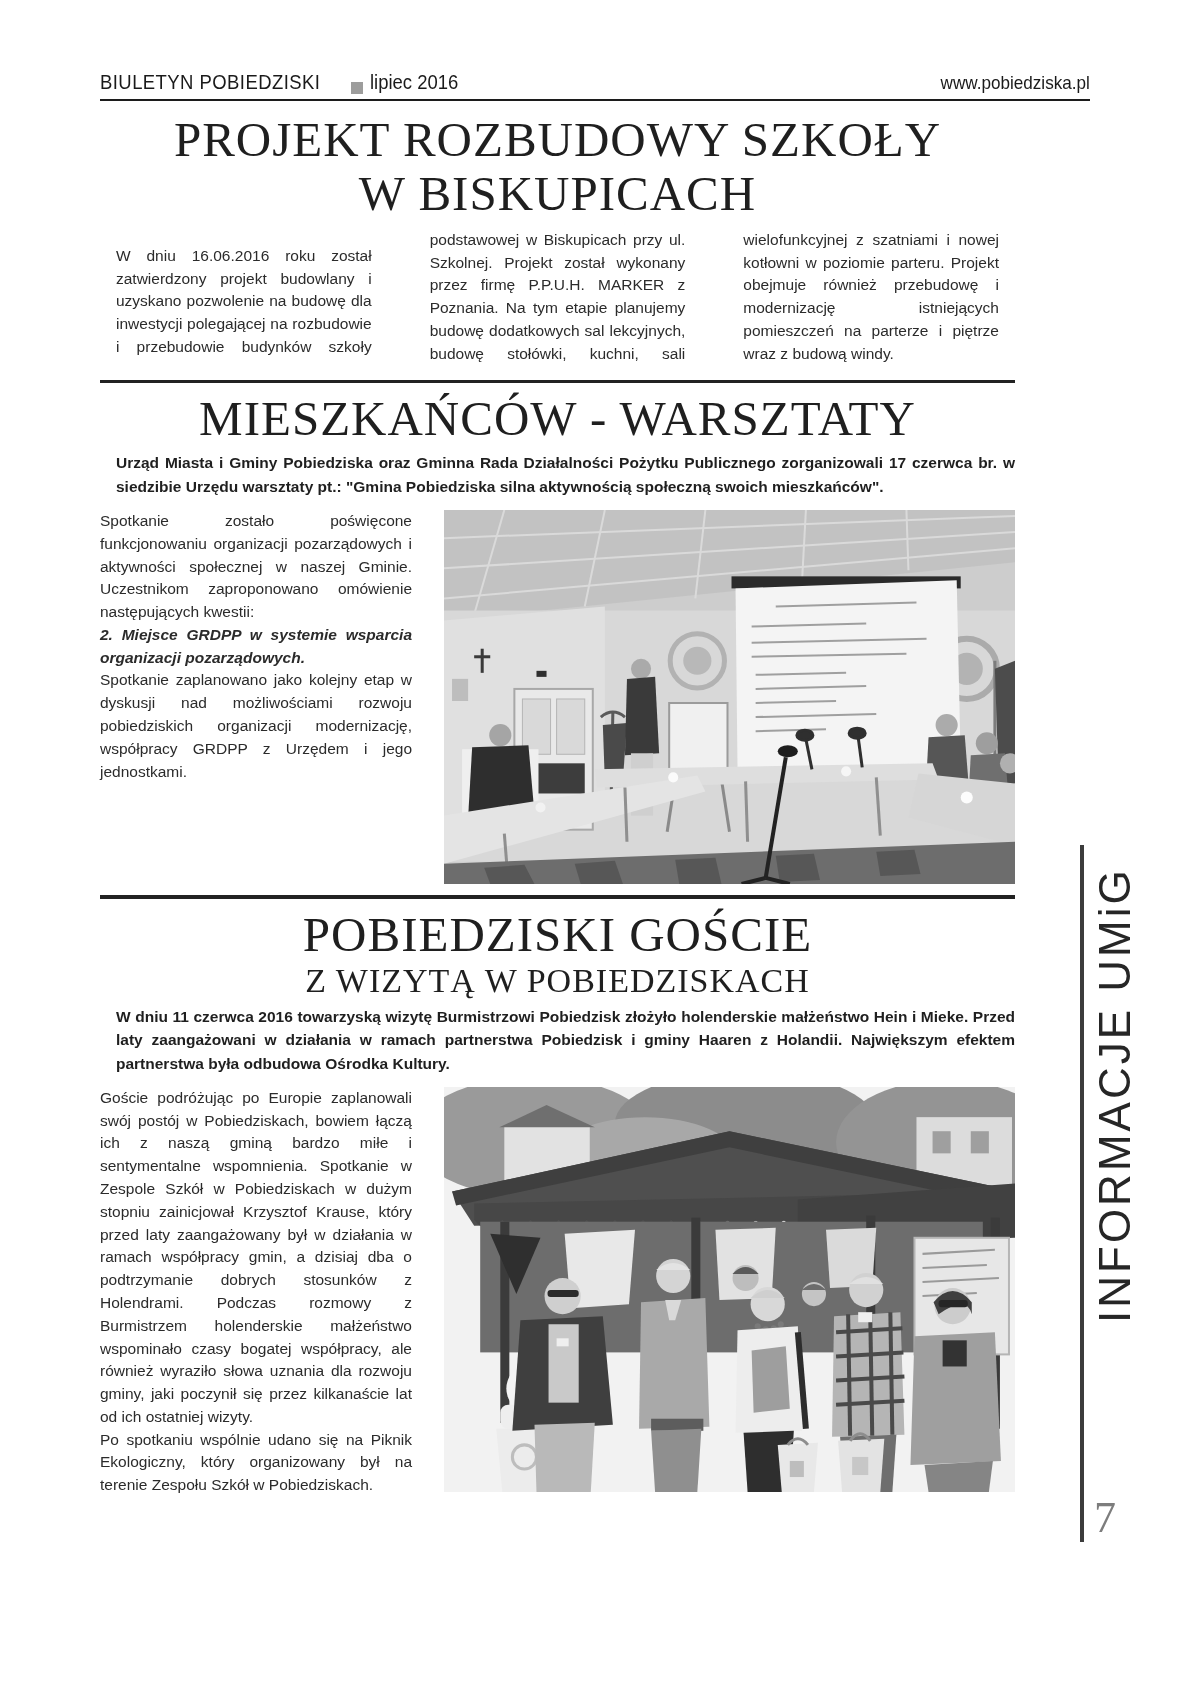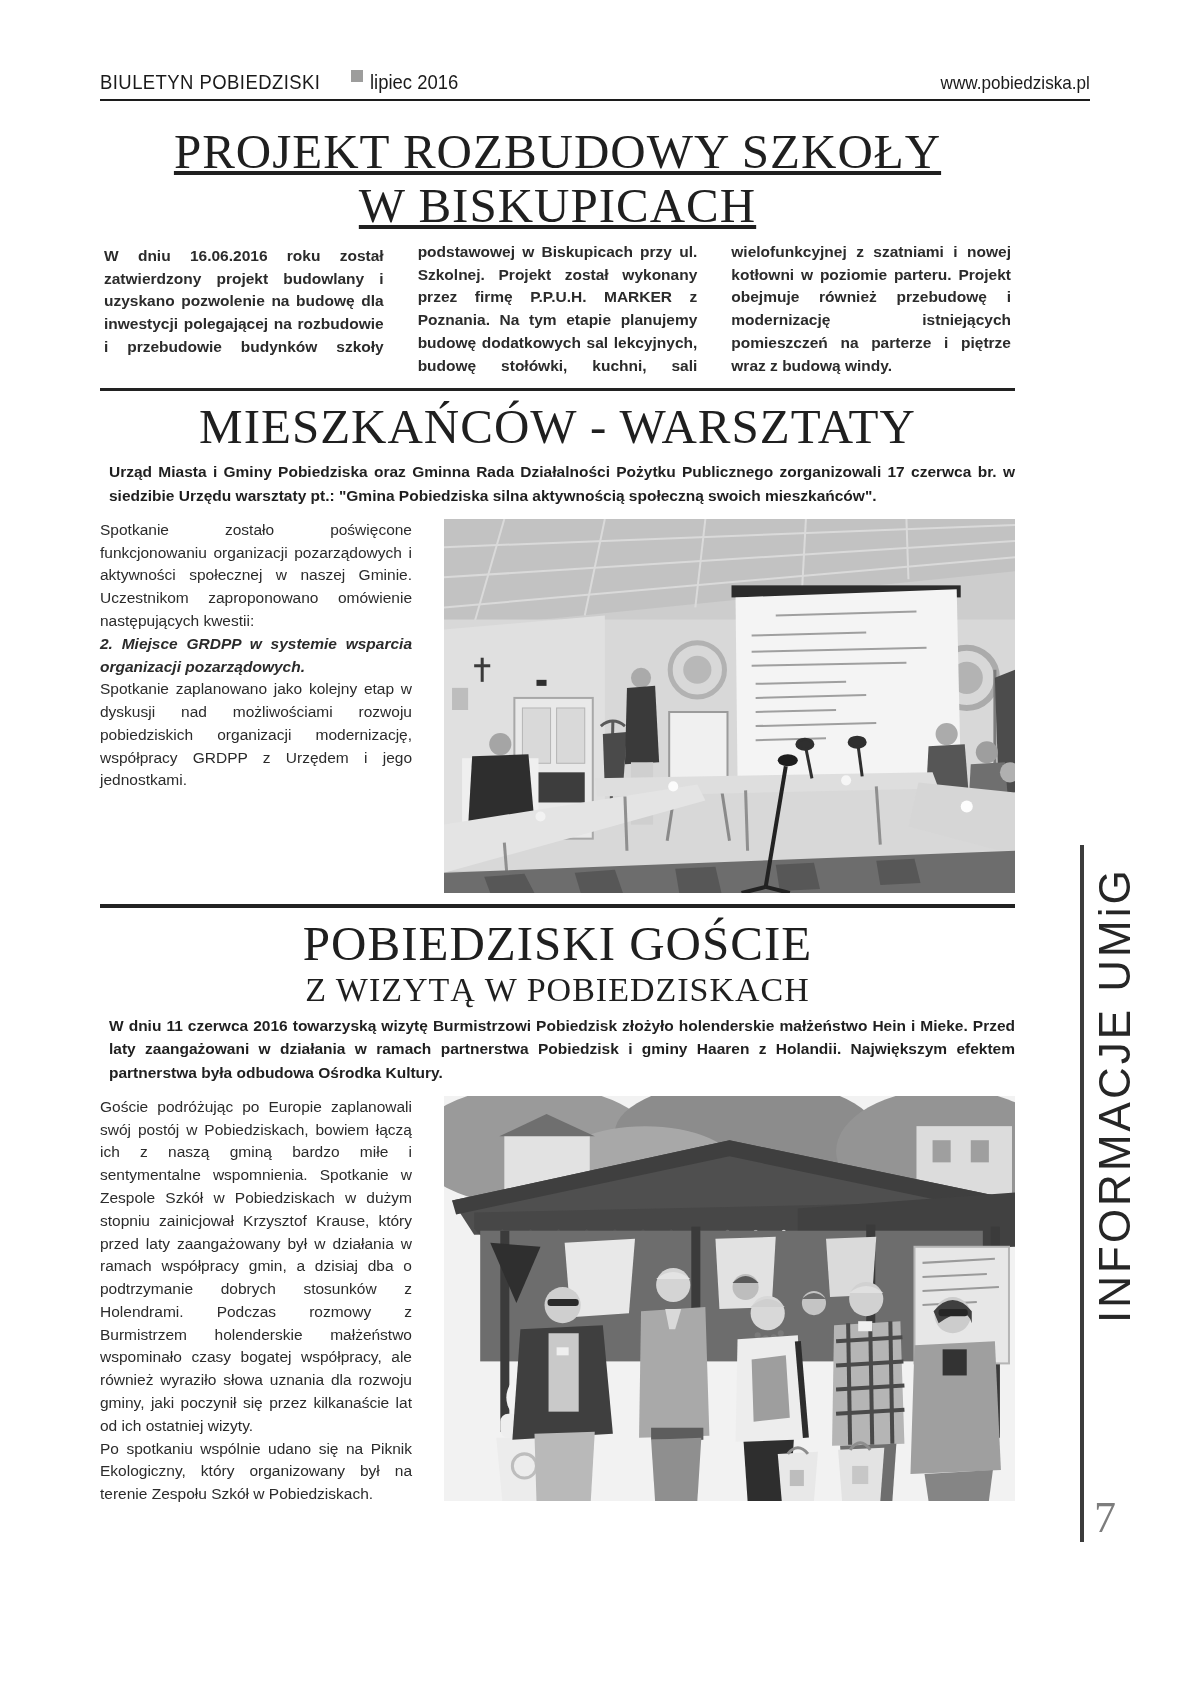--- a/index.html
+++ b/index.html
@@ -7,21 +7,21 @@
     width:1190px;height:1683px;position:relative;background:#ffffff;
     font-family:"Liberation Sans",sans-serif;color:#2b2b2b;overflow:hidden;
   }
   .content{position:absolute;left:100px;top:70px;width:915px;}
 
   
   .masthead-bar{
     width:990px;display:flex;justify-content:space-between;align-items:flex-end;
     border-bottom:2px solid #1c1c1c;padding-bottom:5px;
   }
-  .masthead-left{display:flex;align-items:flex-start;gap:15px;}
+  .masthead-left{display:flex;align-items:flex-end;gap:15px;}
   .masthead-title{
     font-size:21px;letter-spacing:0.5px;color:#1a1a1a;
     display:inline-block;transform:scaleX(.88);transform-origin:left center;white-space:nowrap;
   }
   .masthead-bullet{width:12px;height:12px;background:#9d9d9c;display:inline-block;margin-left:-14px;}
   .masthead-issue{
     font-size:21px;color:#1a1a1a;display:inline-block;
     transform:scaleX(.88);transform-origin:left center;white-space:nowrap;margin-left:-8px;
   }
   .masthead-site{
@@ -30,35 +30,35 @@
   }
 
   
   .headline{
     font-family:"Liberation Serif",serif;font-weight:400;text-align:center;
     color:#1f1f1f;line-height:1.1;margin:0;
   }
   .headline .line1,.headline .line2{display:block;}
   .h-big{font-size:49px;letter-spacing:1px;}
   .h-sub{font-size:34px;letter-spacing:1px;}
-  .headline-gap{margin-top:24px;text-decoration:underline;}
+  .headline-gap{margin-top:12px;}
 
   
   .rule{border:none;border-top:3px solid #222222;margin:11px 0 9px;width:915px;}
   .rule-heavy{border-top-width:4px;}
 
   
   .cols3{
     column-count:3;column-gap:26px;text-align:justify;
     font-size:15.5px;line-height:1.47;margin-top:8px;color:#2b2b2b;
   }
-  .cols3 p{margin:4px;font-weight:bold;}
+  .cols3 p{margin:16px;}
   .lead{
     font-weight:bold;font-size:15.5px;line-height:1.5;text-align:justify;
-    color:#1f1f1f;margin:6px 0 0 9px;
+    color:#1f1f1f;margin:6px 0 0 16px;
   }
   .article-row{display:flex;gap:32px;margin-top:12px;align-items:flex-start;}
   .col-text{width:312px;flex:none;text-align:justify;font-size:15.5px;line-height:1.47;}
   .col-text p{margin:0;}
   .col-text p.bi{font-weight:bold;font-style:italic;}
   .photo-wrap{flex:1;min-width:0;}
   .photo-wrap svg{display:block;width:100%;height:auto;}
 
   
   .sidebar-rule{position:absolute;left:1080px;top:845px;width:4px;height:697px;background:#3c3c3c;}

